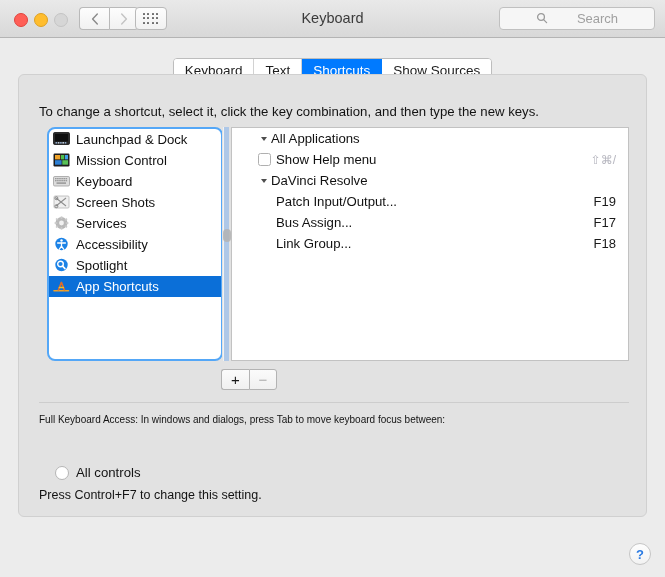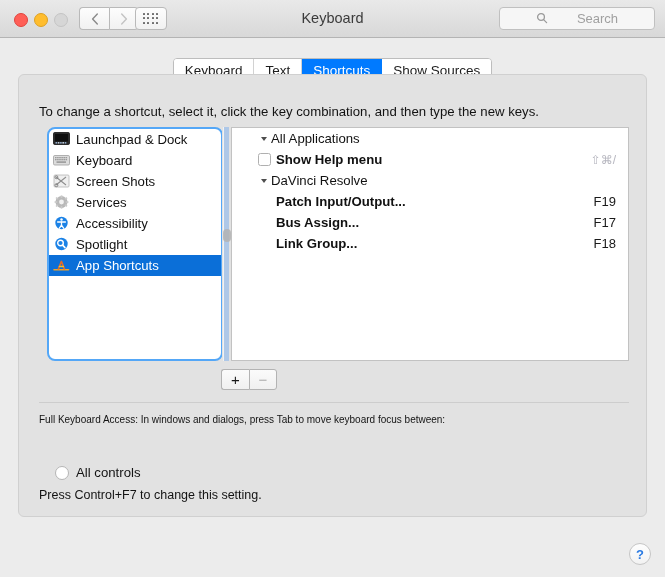--- a/index.html
+++ b/index.html
@@ -289,21 +289,21 @@
     width: 13px;
     height: 13px;
     border: 1px solid #b0b0b0;
     border-radius: 2.5px;
     background: #ffffff;
     margin-right: 5px;
     flex: none;
     box-sizing: border-box;
   }
   .sc-spacer { width: 18px; flex: none; }
-  .sc-label { flex: 1 1 auto; white-space: nowrap; font-weight: bold; }
+  .sc-label { flex: 1 1 auto; white-space: nowrap; }
   .sc-key {
     flex: none;
     font-size: 13px;
     color: #1a1a1a;
     text-align: right;
   }
   .sc-key.dim { color: #b6b6bf; font-size: 12px; }
 
   
   #addremove {
@@ -490,20 +490,33 @@
             <rect x="2.5" y="10" width="1.6" height="1.6" fill="#8ea8c8"></rect>
             <rect x="4.8" y="10" width="1.6" height="1.6" fill="#c0cddd"></rect>
             <rect x="7.1" y="10" width="1.6" height="1.6" fill="#8ea8c8"></rect>
             <rect x="9.4" y="10" width="1.6" height="1.6" fill="#c0cddd"></rect>
             <rect x="11.7" y="10" width="1.6" height="1.6" fill="#8ea8c8"></rect>
           </svg>
         </span>
         <span>Launchpad &amp; Dock</span>
       </div>
 
+      <div class="cat-row">
+        <span class="cat-icon">
+          <svg width="17" height="15" viewBox="0 0 17 15">
+            <rect x="0.5" y="0.5" width="16" height="13" rx="1.2" fill="#1d1d1d"></rect>
+            <rect x="2" y="2" width="5.2" height="4.4" fill="#f0a32a"></rect>
+            <rect x="8" y="2" width="3.3" height="4.4" fill="#4ec04e"></rect>
+            <rect x="12" y="2" width="3" height="4.4" fill="#3fa0e8"></rect>
+            <rect x="2" y="7.2" width="6.6" height="4.5" fill="#2d7fd4"></rect>
+            <rect x="9.3" y="7.2" width="5.8" height="4.5" fill="#57c257"></rect>
+          </svg>
+        </span>
+        <span>Mission Control</span>
+      </div>
 
       <div class="cat-row">
         <span class="cat-icon">
           <svg width="17" height="15" viewBox="0 0 17 15">
             <rect x="0.5" y="2.5" width="16" height="9.5" rx="1.3" fill="#dcdcdc" stroke="#9e9e9e" stroke-width="0.8"></rect>
             <g fill="#9a9a9a">
               <rect x="2" y="4" width="1.6" height="1.3"></rect>
                 <rect x="4.1" y="4" width="1.6" height="1.3"></rect>
               <rect x="6.2" y="4" width="1.6" height="1.3"></rect>
                 <rect x="8.3" y="4" width="1.6" height="1.3"></rect>

